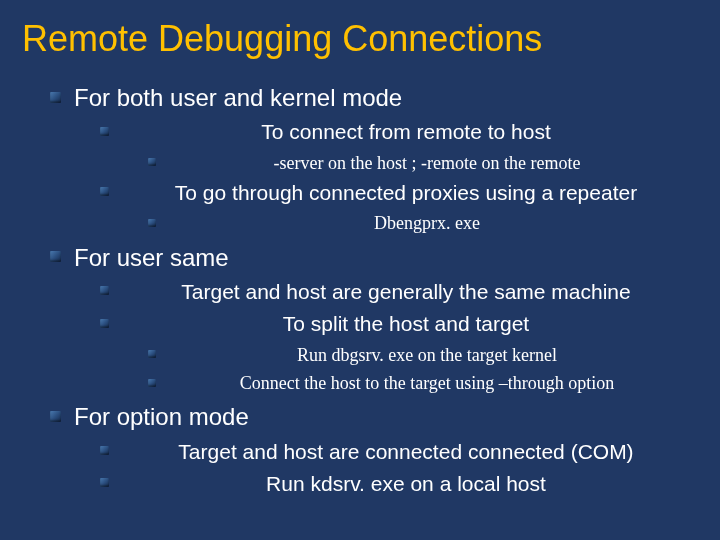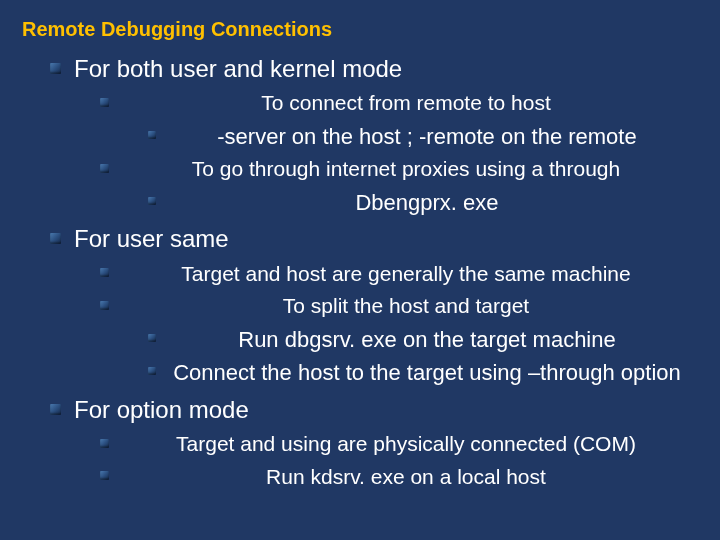--- a/index.html
+++ b/index.html
@@ -10,24 +10,24 @@
     background: #203864;
     color: #ffffff;
     font-family: Arial, Helvetica, sans-serif;
     overflow: hidden;
   }
   .slide {
     box-sizing: border-box;
     padding: 18px 22px 10px 22px;
   }
   h1 {
-    margin: 0 0 12px 0;
+    margin: 0 0 22px 0;
     color: #ffc000;
-    font-size: 20px;
-    font-weight: bold;
+    font-size: 36px;
+    font-weight: normal;
     font-family: Arial, Helvetica, sans-serif;
   }
   ul {
     margin: 4px;
     padding: 0;
     list-style: none;
   }
   li { display: block; }
 
   
@@ -69,25 +69,26 @@
     width: 9px;
     height: 9px;
     background: linear-gradient(135deg, #4a7ab0 0%, #2b4f80 50%, #14284a 100%);
     border-radius: 1px;
     box-shadow: inset 0 -2px 2px rgba(0,0,0,0.35);
   }
 
   
   .l3 { margin-left: 26px; }
   .l3 > li {
-    font-size: 22px;
+    font-size: 18px;
     line-height: 1.35;
     margin: 4px 0;
     position: relative;
     padding-left: 20px;
+    font-family: Liberation Serif, serif;
   }
   .l3 > li::before {
     content: "";
     position: absolute;
     left: 0;
     top: 0.42em;
     width: 8px;
     height: 8px;
     background: linear-gradient(135deg, #4a7ab0 0%, #2b4f80 50%, #14284a 100%);
     border-radius: 1px;
@@ -107,55 +108,55 @@
       <ul class="l2">
         <li>
           <span>To connect from remote to host</span>
           <ul class="l3">
             <li>
               <span>-server on the host ; -remote on the remote</span>
             </li>
           </ul>
         </li>
         <li>
-          <span>To go through internet proxies using a through</span>
+          <span>To go through connected proxies using a repeater</span>
           <ul class="l3">
             <li>
               <span>Dbengprx. exe</span>
             </li>
           </ul>
         </li>
       </ul>
     </li>
 
     <li>
       <span>For user same</span>
       <ul class="l2">
         <li>
           <span>Target and host are generally the same machine</span>
         </li>
         <li>
           <span>To split the host and target</span>
           <ul class="l3">
             <li>
-              <span>Run dbgsrv. exe on the target machine</span>
+              <span>Run dbgsrv. exe on the target kernel</span>
             </li>
             <li>
               <span>Connect the host to the target using –through option</span>
             </li>
           </ul>
         </li>
       </ul>
     </li>
 
     <li>
       <span>For option mode</span>
       <ul class="l2">
         <li>
-          <span>Target and using are physically connected (COM)</span>
+          <span>Target and host are connected connected (COM)</span>
         </li>
         <li>
           <span>Run kdsrv. exe on a local host</span>
         </li>
       </ul>
     </li>
 
   </ul>
 </div>
 

